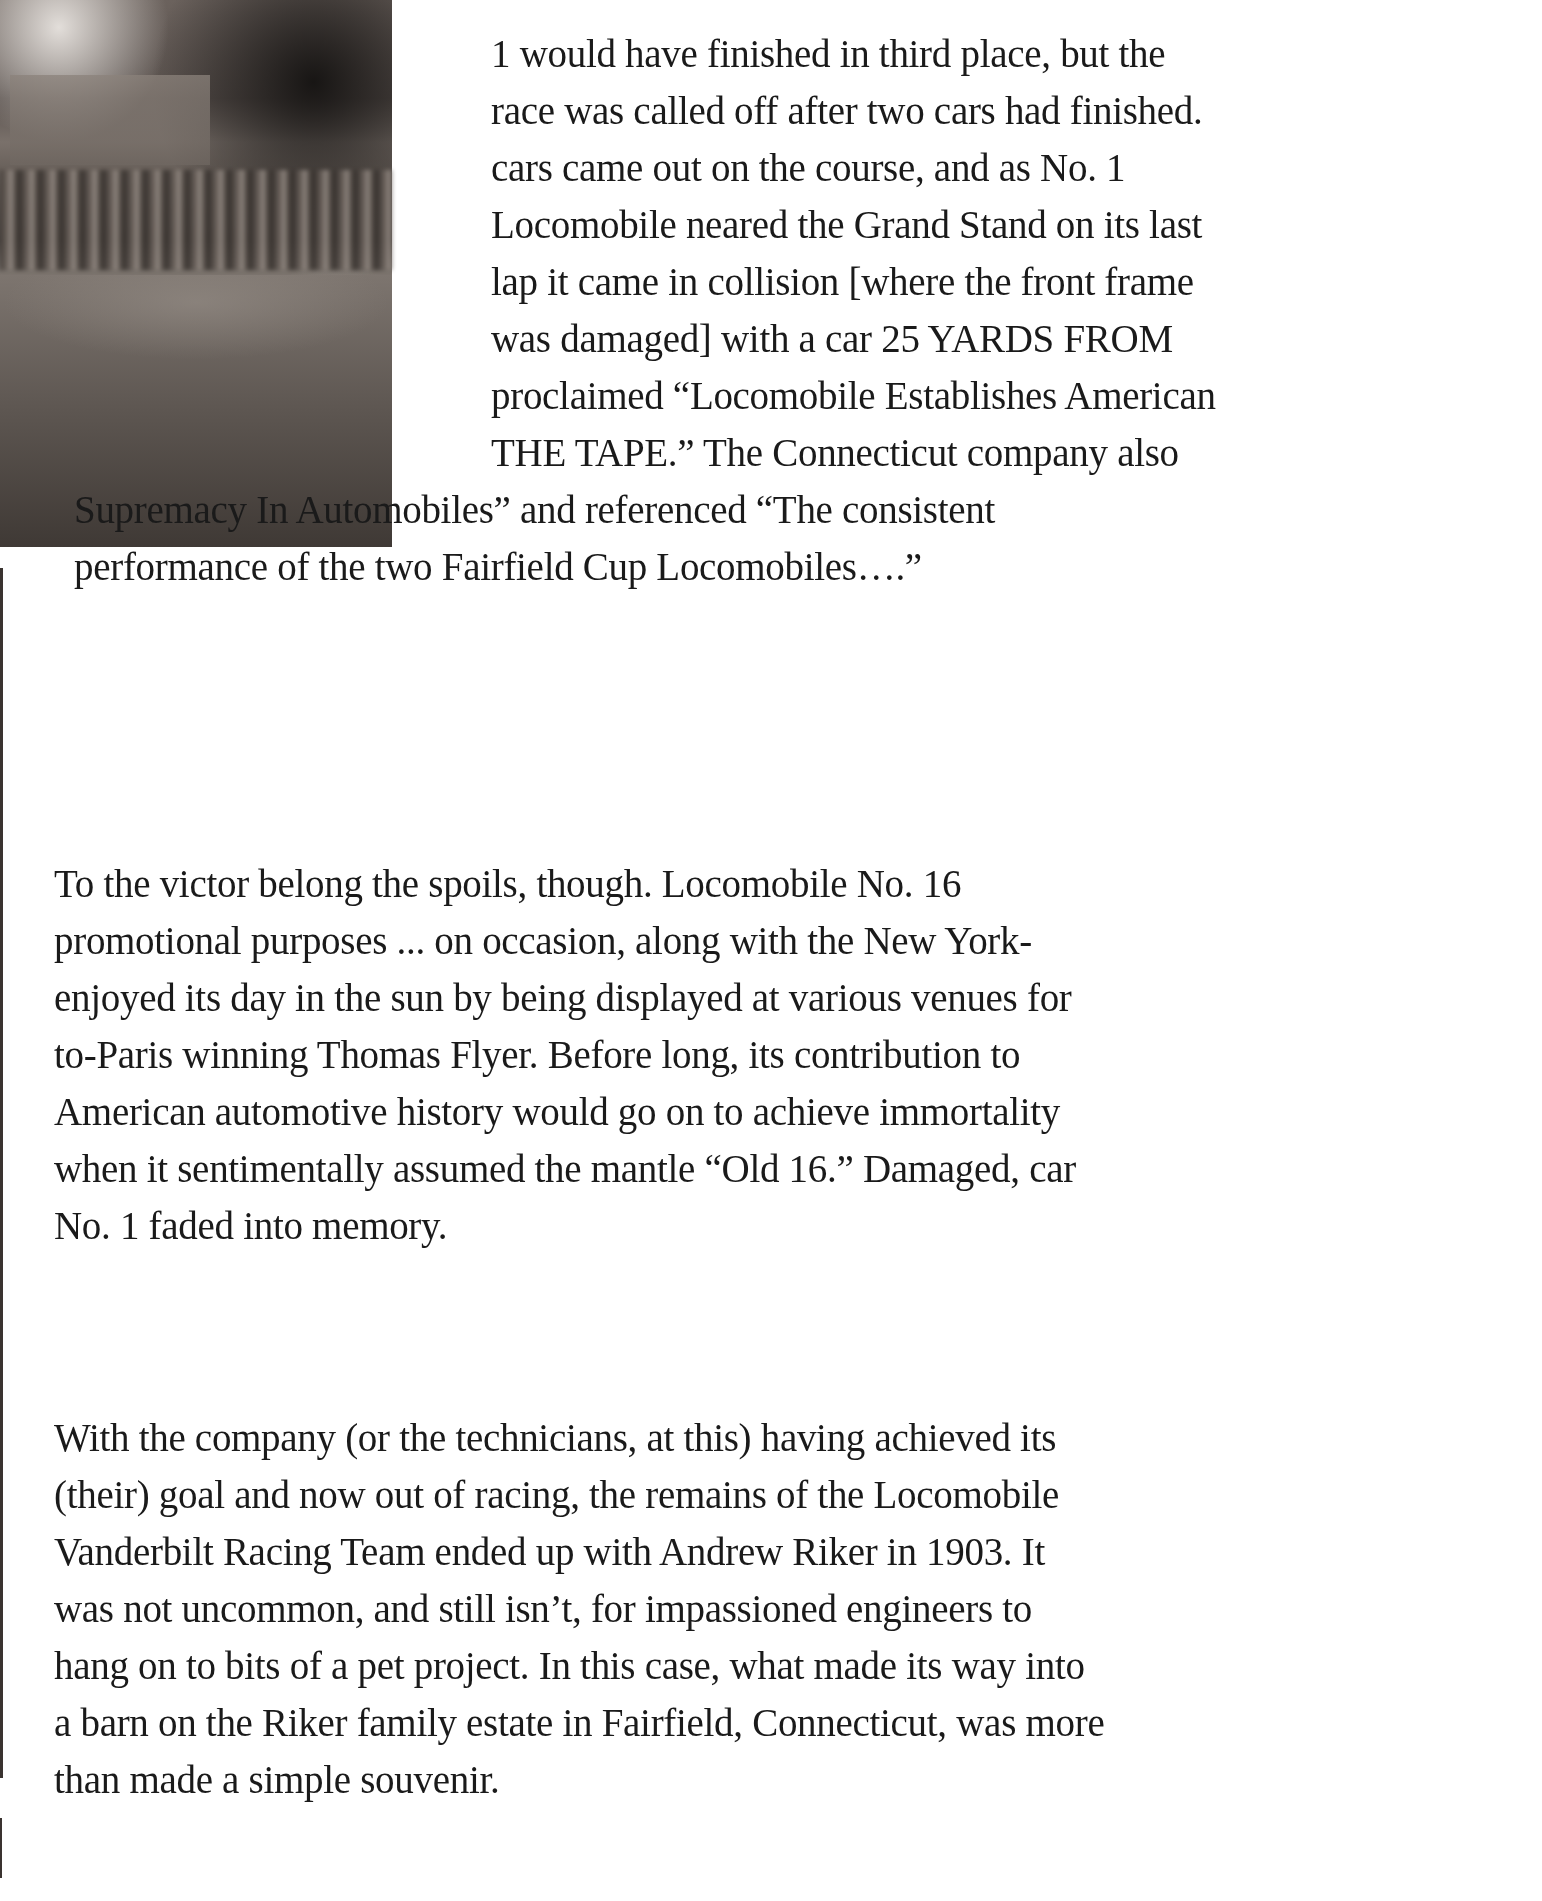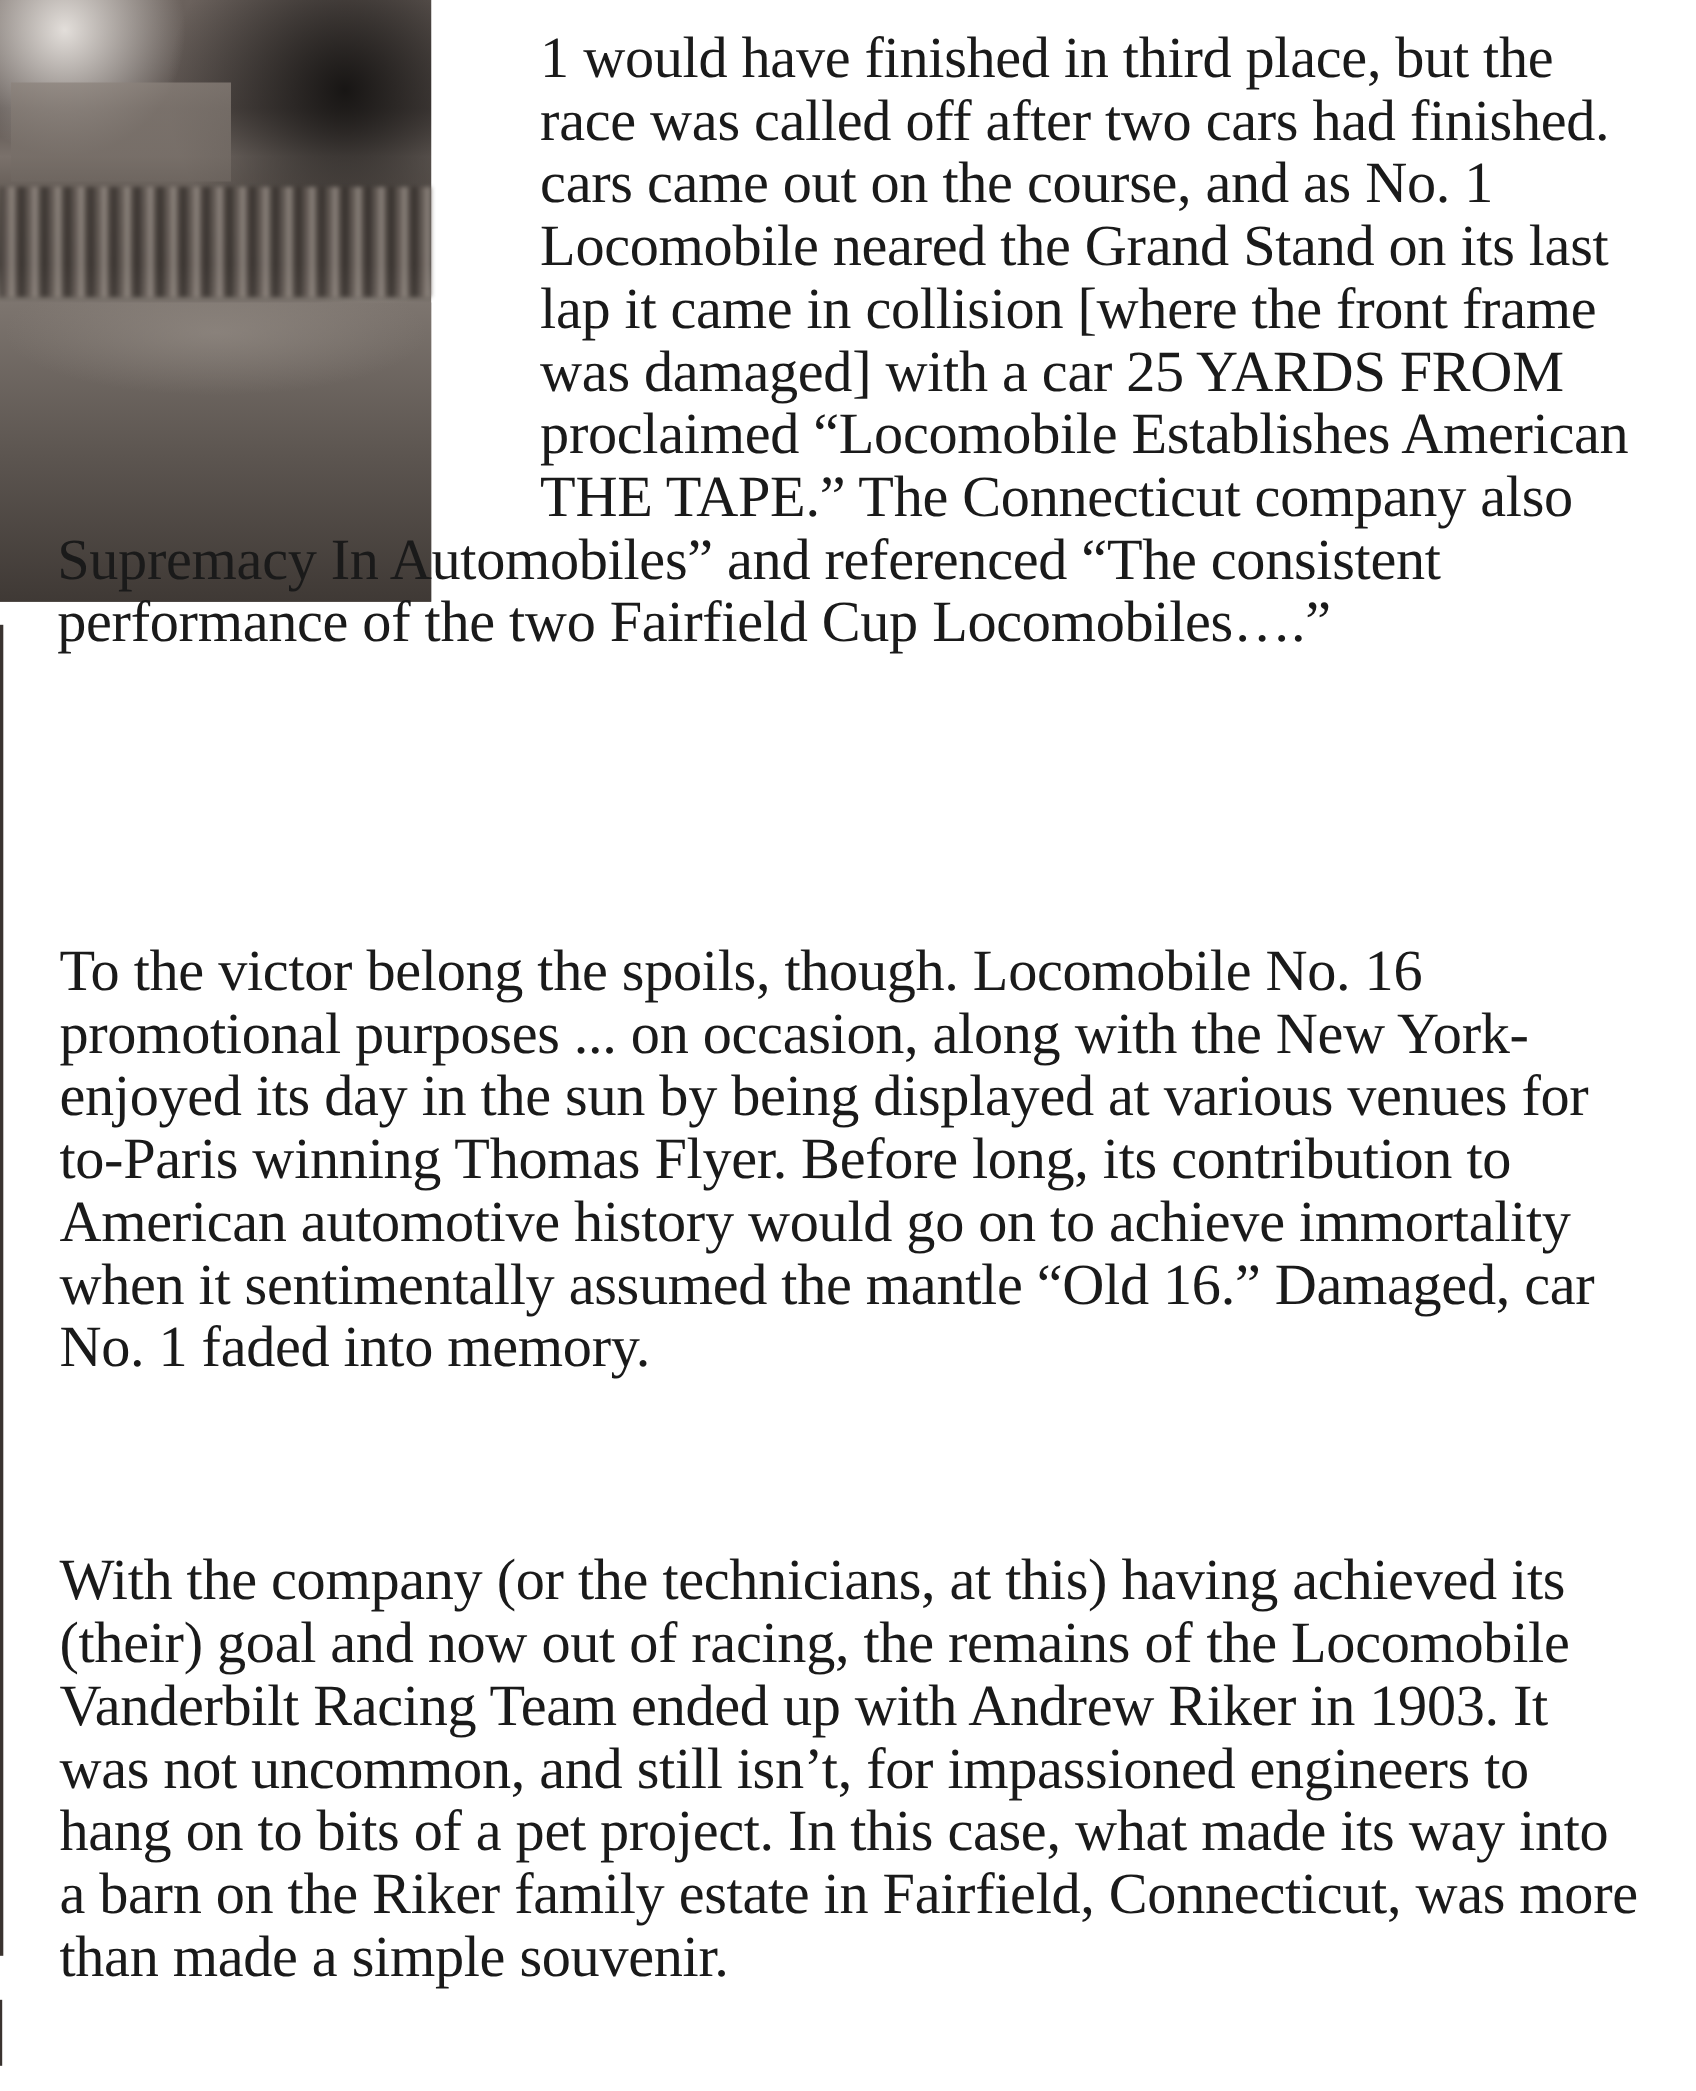--- a/index.html
+++ b/index.html
@@ -59,33 +59,33 @@
       position: absolute;
       left: 0;
       width: 3px;
       background: #3a3330;
     }
     .left-rule.r1 { top: 568px; height: 1210px; }
     .left-rule.r2 { top: 1818px; height: 60px; width: 2px; }
 
     .para {
       position: absolute;
-      font-size: 53px;
+      font-size: 39px;
       line-height: 57px;
       margin: 0;
       letter-spacing: -0.3px;
       white-space: nowrap;
     }
     .para .line {
       display: block;
       transform-origin: left center;
     }
     .p1 { left: 0; top: 25px; }
     .p1 .line.indent { padding-left: 491px; }
-    .p1 .line.full { padding-left: 52px; }
+    .p1 .line.full { padding-left: 74px; }
     .p2 { left: 54px; top: 855px; }
     .p3 { left: 54px; top: 1409px; }
   </style>
 </head>
 <body>
 
 <div class="photo">
   <div class="house"></div>
   <div class="crowd"></div>
   <div class="ground"></div>

